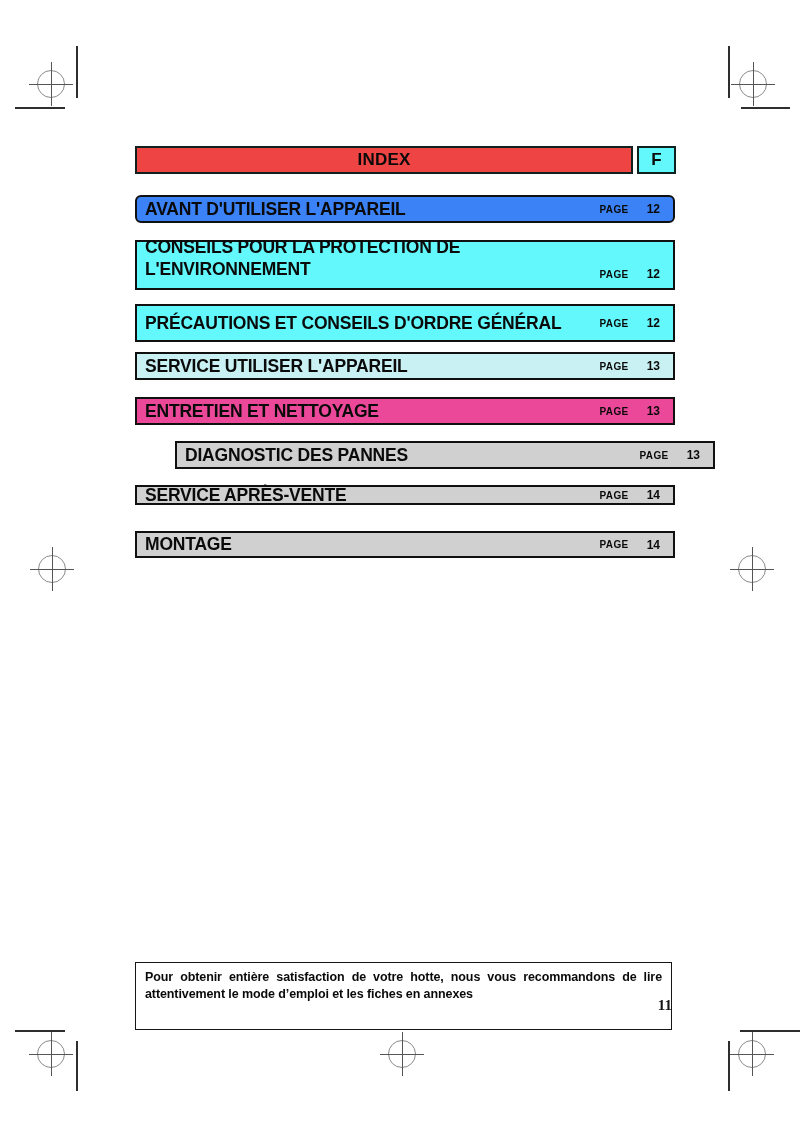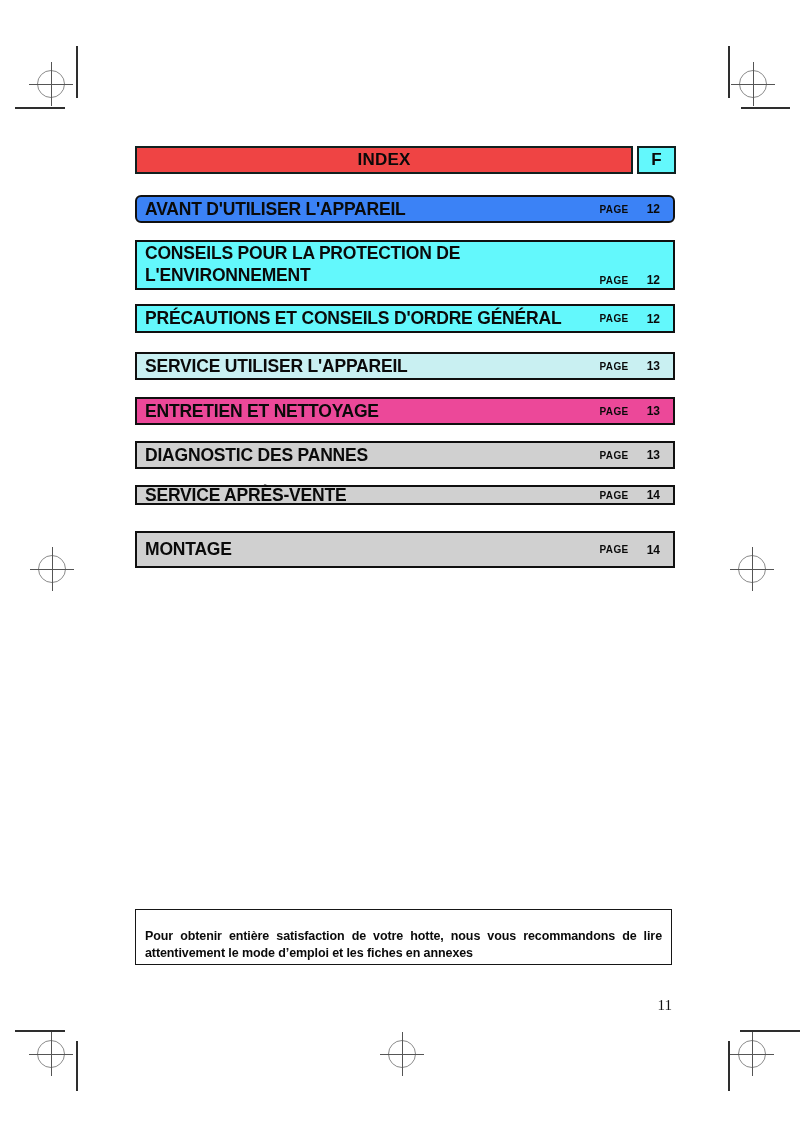--- a/index.html
+++ b/index.html
@@ -44,44 +44,44 @@
     display:flex;justify-content:space-between;align-items:center;
     padding:0 13px 0 8px;
   }
   .toc-title{
     font-weight:700;font-size:17.5px;letter-spacing:-0.2px;white-space:nowrap;
   }
   .pageref{display:flex;align-items:center;gap:18px;flex-shrink:0;}
   .pageref .lbl{font-size:10px;font-weight:700;letter-spacing:0.4px;}
   .pageref .num{font-size:12px;font-weight:700;}
   .row-0{top:195px;height:28px;}
-  .row-1{top:240px;height:50px;align-items:flex-end;padding-bottom:1px;}
+  .row-1{top:240px;height:50px;align-items:flex-end;padding-bottom:7px;}
   .row-1 .toc-title{white-space:normal;max-width:400px;line-height:1.3;}
-  .row-2{top:304px;height:29px;}
+  .row-2{top:304px;height:38px;}
   .row-3{top:352px;height:28px;}
   .row-4{top:397px;height:28px;}
-  .row-5{top:441px;height:28px;}
+  .row-5{top:441px;height:28px;margin-left:40px;}
   .row-6{top:485px;height:20px;}
-  .row-7{top:531px;height:37px;}
+  .row-7{top:531px;height:27px;}
 
   
   .footer-box{
-    position:absolute;left:135px;top:909px;width:537px;height:56px;
+    position:absolute;left:135px;top:962px;width:537px;height:68px;
     border:1.5px solid #161616;box-sizing:border-box;background:#fff;
-    padding:18px 9px;
+    padding:6px 9px;
   }
   .footer-box p{
     margin:0;font-size:12.5px;font-weight:700;line-height:17px;
     text-align:justify;letter-spacing:-0.1px;
   }
 
   
   .folio{
     position:absolute;left:600px;top:997px;width:72px;text-align:right;
-    font-family:"Liberation Serif",serif;font-size:15px;color:#141414;
+    font-family:"Liberation Serif",serif;font-size:15px;color:#141414;font-weight:bold;
   }
 </style>
 </head>
 <body>
 
 <div class="page">
 
   <span class="cutline" style="left:76px;top:46px;width:2px;height:52px;"></span>
   <span class="cutline" style="left:15px;top:107px;width:50px;height:2px;"></span>
   <span class="cutline" style="left:728px;top:46px;width:2px;height:52px;"></span>

